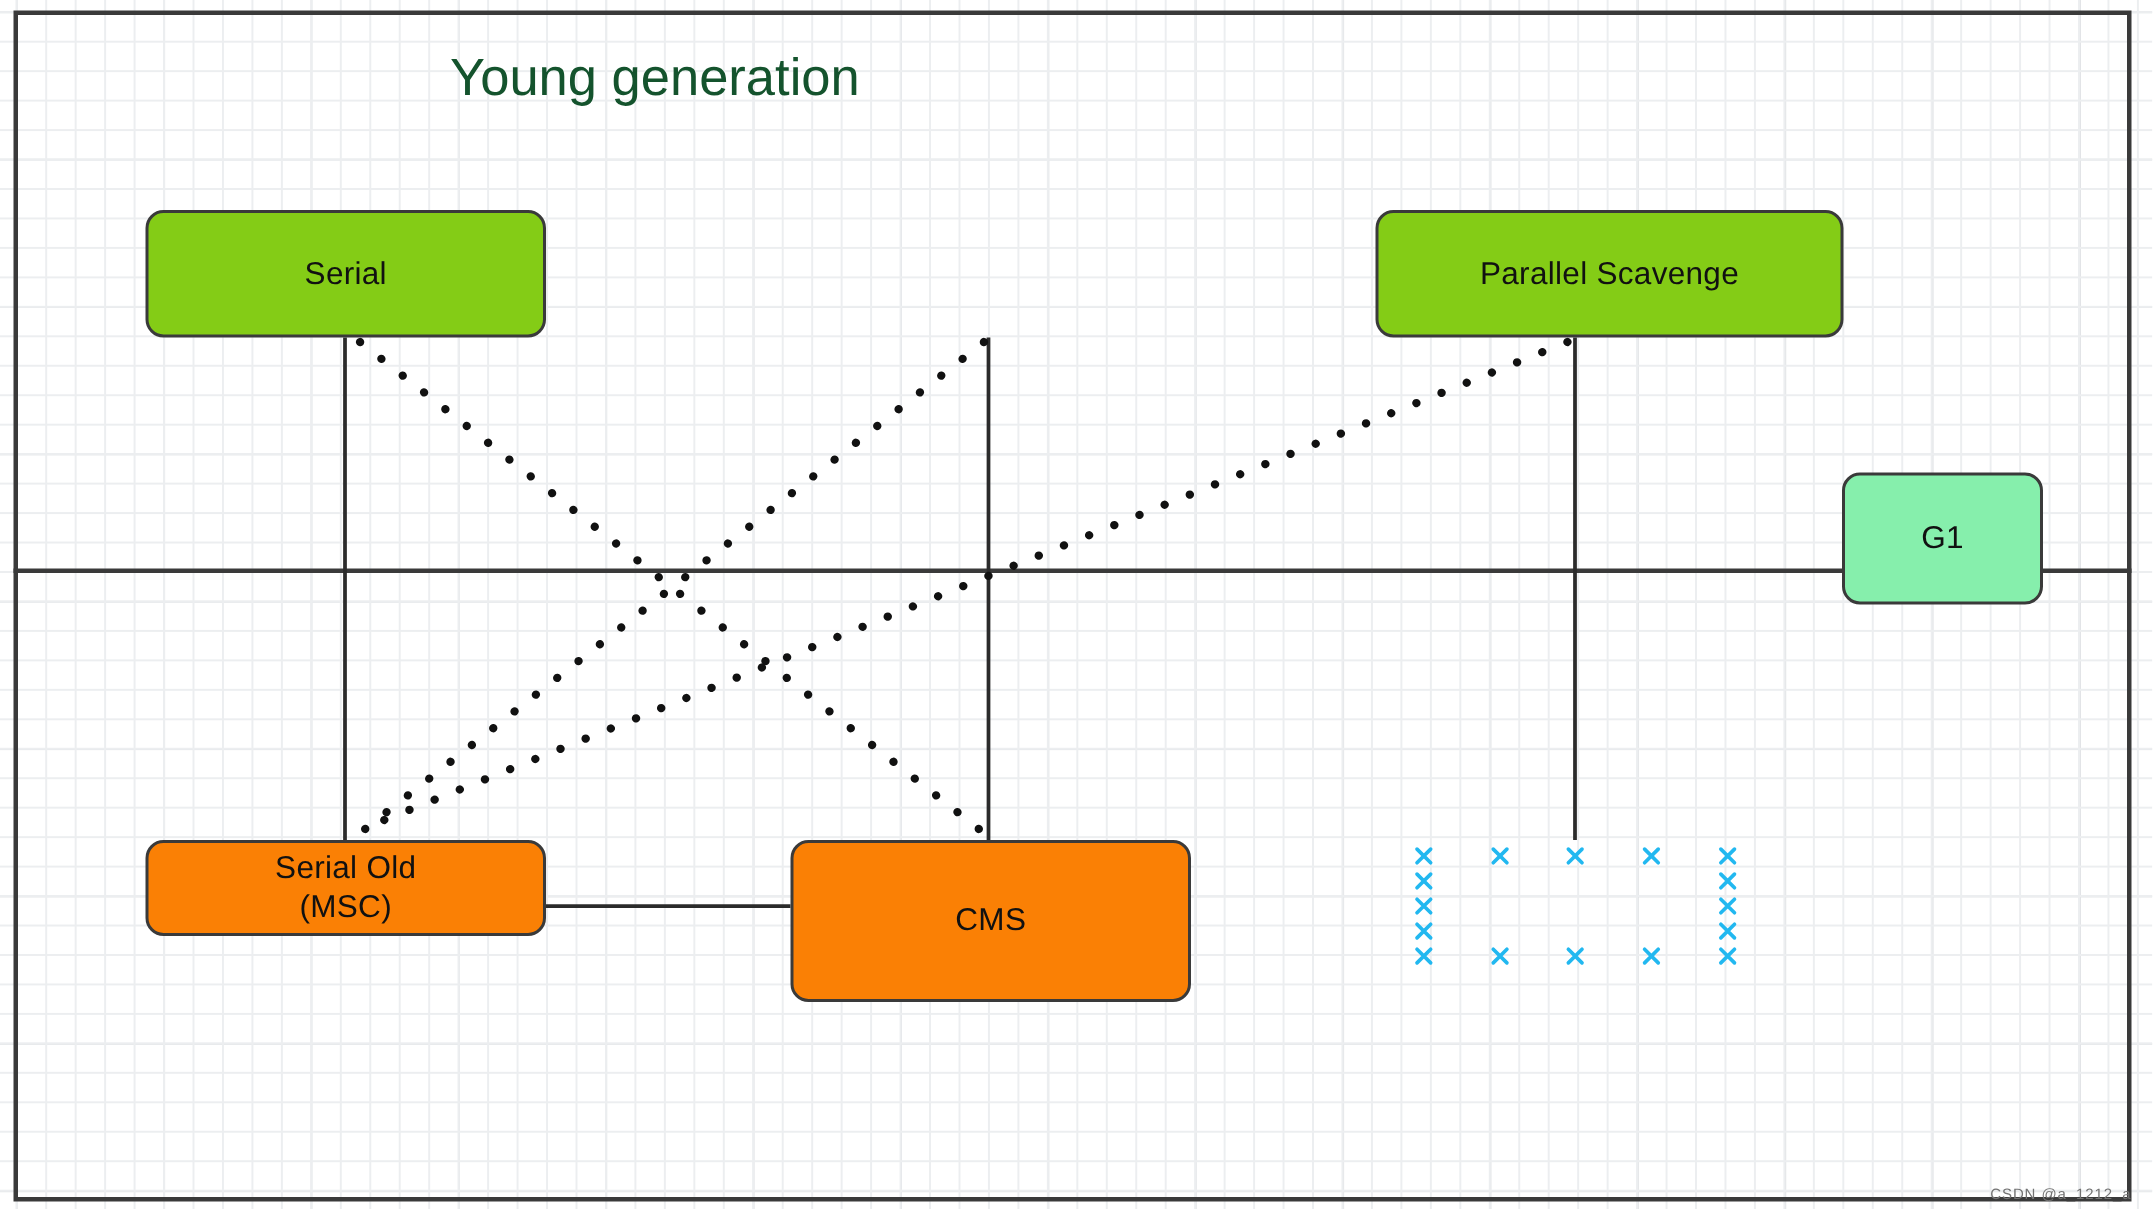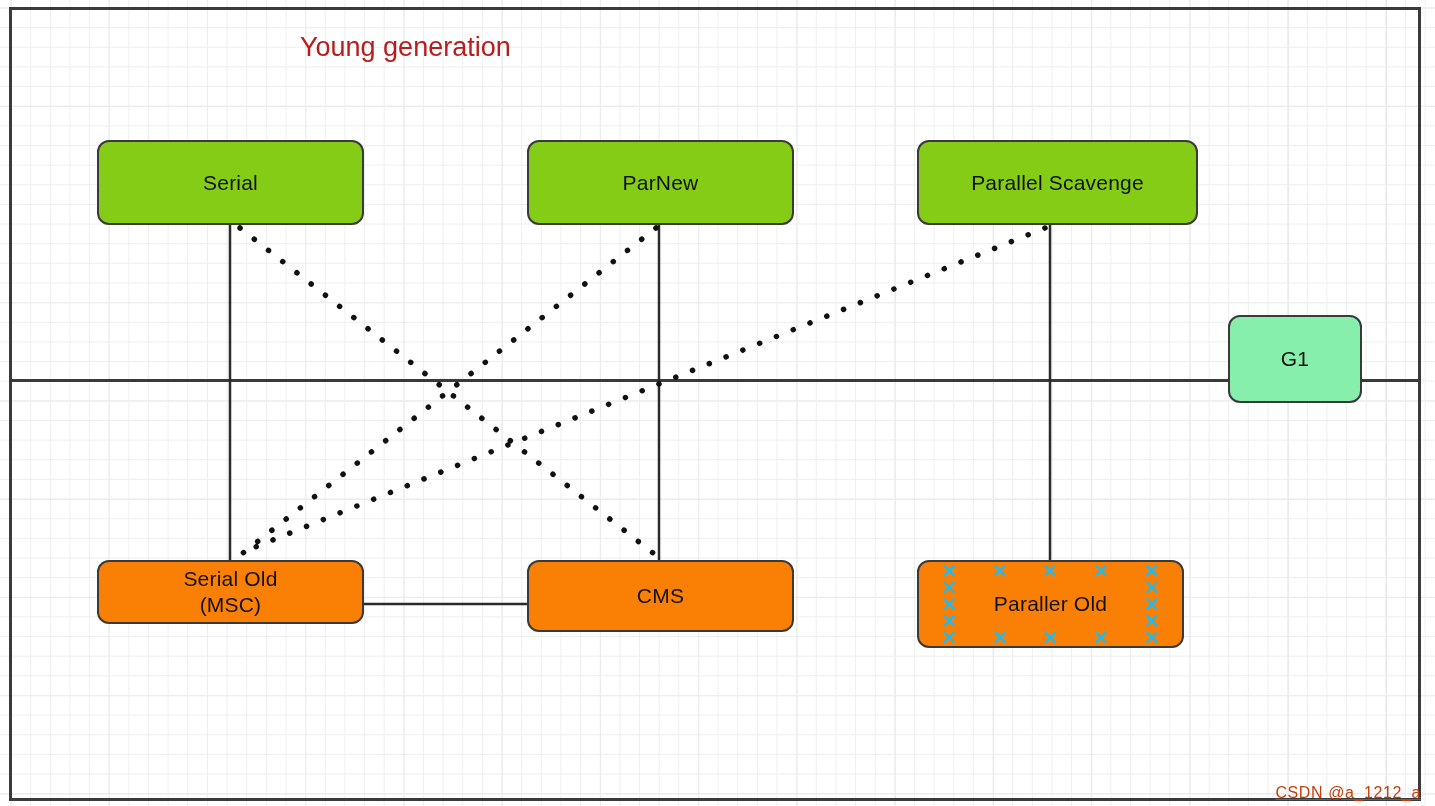--- a/index.html
+++ b/index.html
@@ -72,42 +72,41 @@
     background: #84cc16;
   }
   .node.old {
     background: #fa8005;
   }
   .node.g1 {
     background: #86efac;
   }
   .caption {
     position: absolute;
-    font-size: 27px;
-    color: #b91c1c;
+    font-size: 35px;
+    color: #14532d;
     white-space: nowrap;
     z-index: 4;
   }
   #svg-layer {
     position: absolute;
     left: 0; top: 0;
     width: 1435px;
     height: 806px;
     z-index: 3;
     overflow: visible;
   }
   .watermark {
     position: absolute;
     right: 14px;
     bottom: 4px;
-    font-size: 16px;
-    color: #c2410c;
+    font-size: 10px;
+    color: #737373;
     letter-spacing: 0.6px;
     z-index: 9;
-    text-decoration: underline;
   }
   .handles {
     position: absolute;
     z-index: 8;
     pointer-events: none;
   }
   .handles svg { display: block; overflow: visible; }
 </style>
 </head>
 <body>
@@ -129,44 +128,38 @@
     <line x1="656" y1="228" x2="243" y2="553" stroke="#111111" stroke-width="5.5" stroke-linecap="round" stroke-dasharray="0.1 18"></line>
     <line x1="1045" y1="228" x2="248" y2="550" stroke="#111111" stroke-width="5.5" stroke-linecap="round" stroke-dasharray="0.1 18"></line>
   </svg>
 
   <div class="caption" style="left:300px; top:32px;">Young generation</div>
 
   <div class="node young" style="left:97px; top:140px; width:267px; height:85px;">
     <span>Serial</span>
   </div>
 
-  <div class="node young" style="left:527px; top:140px; width:267px; height:85px;">
-    <span>ParNew</span>
-  </div>
-
-  <div class="node young" style="left:917px; top:140px; width:281px; height:85px;">
+
+  <div class="node young" style="left:917px; top:140px; width:312px; height:85px;">
     <span>Parallel Scavenge</span>
   </div>
 
   <div class="node g1" style="left:1228px; top:315px; width:134px; height:88px;">
     <span>G1</span>
   </div>
 
   <div class="node old" style="left:97px; top:560px; width:267px; height:64px;">
     <span style="white-space:pre-line;">Serial Old
 (MSC)</span>
   </div>
 
-  <div class="node old" style="left:527px; top:560px; width:267px; height:72px;">
+  <div class="node old" style="left:527px; top:560px; width:267px; height:108px;">
     <span>CMS</span>
   </div>
 
-  <div class="node old" style="left:917px; top:560px; width:267px; height:88px;">
-    <span>Paraller Old</span>
-  </div>
 
   <div class="handles" style="left:917px; top:560px; width:267px; height:88px;">
     <svg width="267" height="88" viewBox="-14 -14 295 116">
       <g stroke="#22b8f0" stroke-width="3.2" stroke-linecap="round" fill="none">
 
         <g>
             <path d="M-6 -6 L6 6 M6 -6 L-6 6" transform="translate(0,0)"></path>
           </g>
         <g>
             <path d="M-6 -6 L6 6 M6 -6 L-6 6" transform="translate(67,0)"></path>

